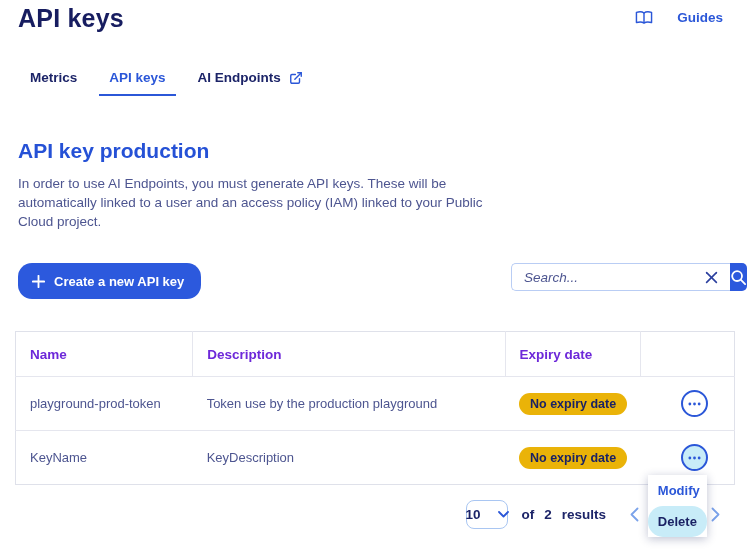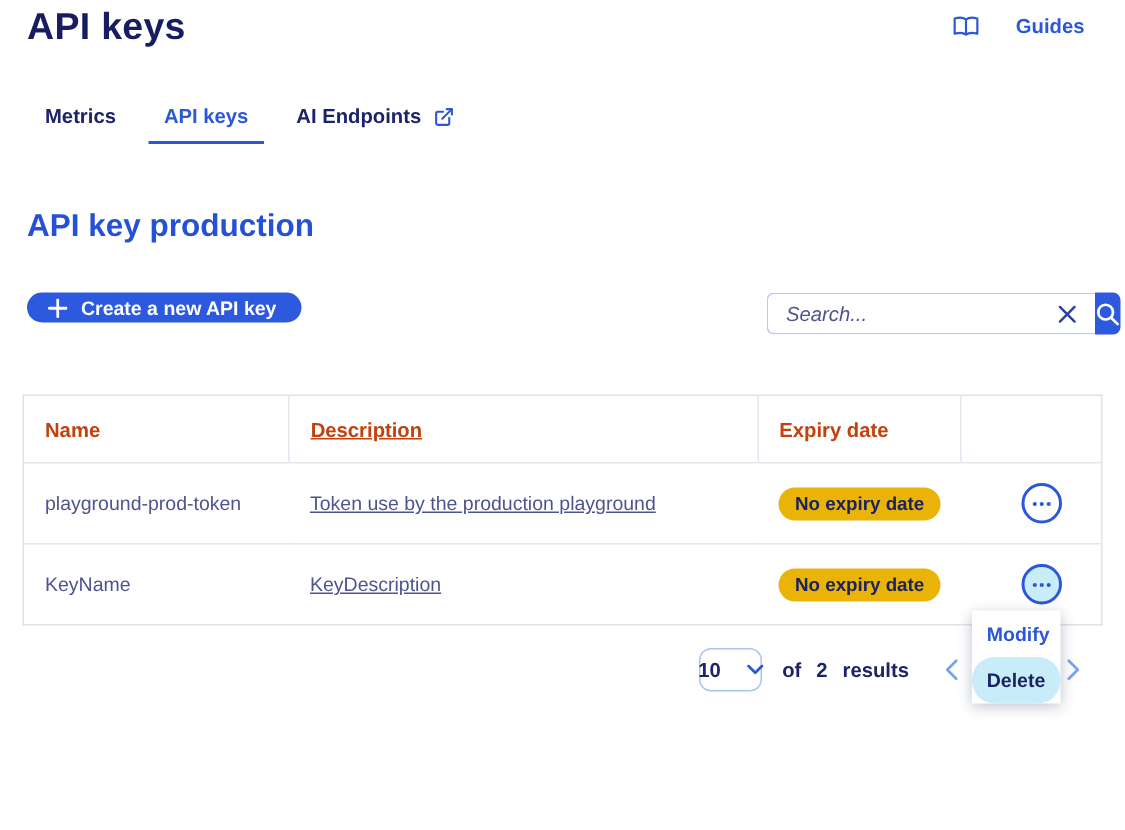--- a/index.html
+++ b/index.html
@@ -36,21 +36,21 @@
     margin-top: 11px; width: 497px; font-size: 13.5px; line-height: 19px;
     color: #4d5590; padding-left: 3px;
   }
 
   
   .toolbar { margin-top: 32px; position: relative; height: 28px; }
   .create-btn {
     position: absolute; left: 3px; top: 0;
     display: inline-flex; align-items: center; gap: 9px;
     background: #2c59dd; color: #ffffff; border: none; border-radius: 14px;
-    height: 20px; padding: 0 17px 0 14px;
+    height: 36px; padding: 0 17px 0 14px;
     font-family: inherit; font-size: 13px; font-weight: bold; cursor: pointer;
   }
   .search-group { position: absolute; right: 0; top: 0; display: flex; height: 28px; width: 224px; }
   .search-box {
     flex: 1; display: flex; align-items: center;
     border: 1px solid #b9cdf4; border-right: none; border-radius: 5px 0 0 5px;
     background: #fff; padding: 0 8px 0 12px;
   }
   .search-box input {
     flex: 1; border: none; outline: none; font-family: inherit;
@@ -59,30 +59,30 @@
   .search-box input::placeholder { font-style: italic; color: #4d5590; }
   .clear-btn { border: none; background: transparent; cursor: pointer; display: flex; align-items: center; padding: 4px; }
   .search-btn {
     width: 38px; border: none; background: #2c59dd; border-radius: 0 5px 5px 0;
     display: flex; align-items: center; justify-content: center; cursor: pointer;
   }
 
   
   table.keys { margin-top: 40px; width: 720px; border-collapse: collapse; border: 1px solid #dfe1ea; }
   table.keys th {
-    text-align: left; font-size: 13.5px; font-weight: bold; color: #c2410c;
+    text-align: left; font-size: 13.5px; font-weight: bold; color: #6d28d9;
     height: 45px; padding-left: 14px; border-right: 1px solid #e5e6ee;
   }
   table.keys th:last-child { border-right: none; }
   table.keys tbody tr { border-top: 1px solid #e5e6ee; }
   table.keys td { height: 54px; padding-left: 14px; font-size: 13px; color: #4d5590; }
   td.col-expiry { padding-left: 4px; }
   td.col-actions { position: relative; text-align: center; padding-left: 0; }
   .col-name   { width: 185px; }
-  .col-desc   { width: 330px; text-decoration: underline; }
+  .col-desc   { width: 330px; }
   .col-expiry { width: 137px; }
   .col-actions{ width: 98px; }
 
   .badge {
     display: inline-block; background: #eab308; color: #1a2264;
     font-size: 12.5px; font-weight: 600; border-radius: 12px; padding: 4px 11px;
     white-space: nowrap;
   }
   .dots-btn {
     width: 27px; height: 27px; border-radius: 50%;
@@ -147,20 +147,21 @@
         <svg width="14" height="14" viewBox="0 0 24 24" fill="none" stroke="#2b57d8" stroke-width="2.4" stroke-linecap="round" stroke-linejoin="round">
           <path d="M18 13v6a2 2 0 0 1-2 2H5a2 2 0 0 1-2-2V8a2 2 0 0 1 2-2h6"></path>
           <polyline points="15 3 21 3 21 9"></polyline>
           <line x1="10" y1="14" x2="21" y2="3"></line>
         </svg>
       </span>
     </div>
   </nav>
 
   <h2 class="section-heading">API key production</h2>
+  <p class="section-desc">In order to use AI Endpoints, you must generate API keys. These will be automatically linked to a user and an access policy (IAM) linked to your Public Cloud project.</p>
 
   <div class="toolbar">
     <button class="create-btn">
       <span class="icon">
         <svg width="13" height="13" viewBox="0 0 12 12" fill="none" stroke="#ffffff" stroke-width="1.7" stroke-linecap="round">
           <line x1="6" y1="0.8" x2="6" y2="11.2"></line>
             <line x1="0.8" y1="6" x2="11.2" y2="6"></line>
         </svg>
       </span>
       <span>Create a new API key</span>

